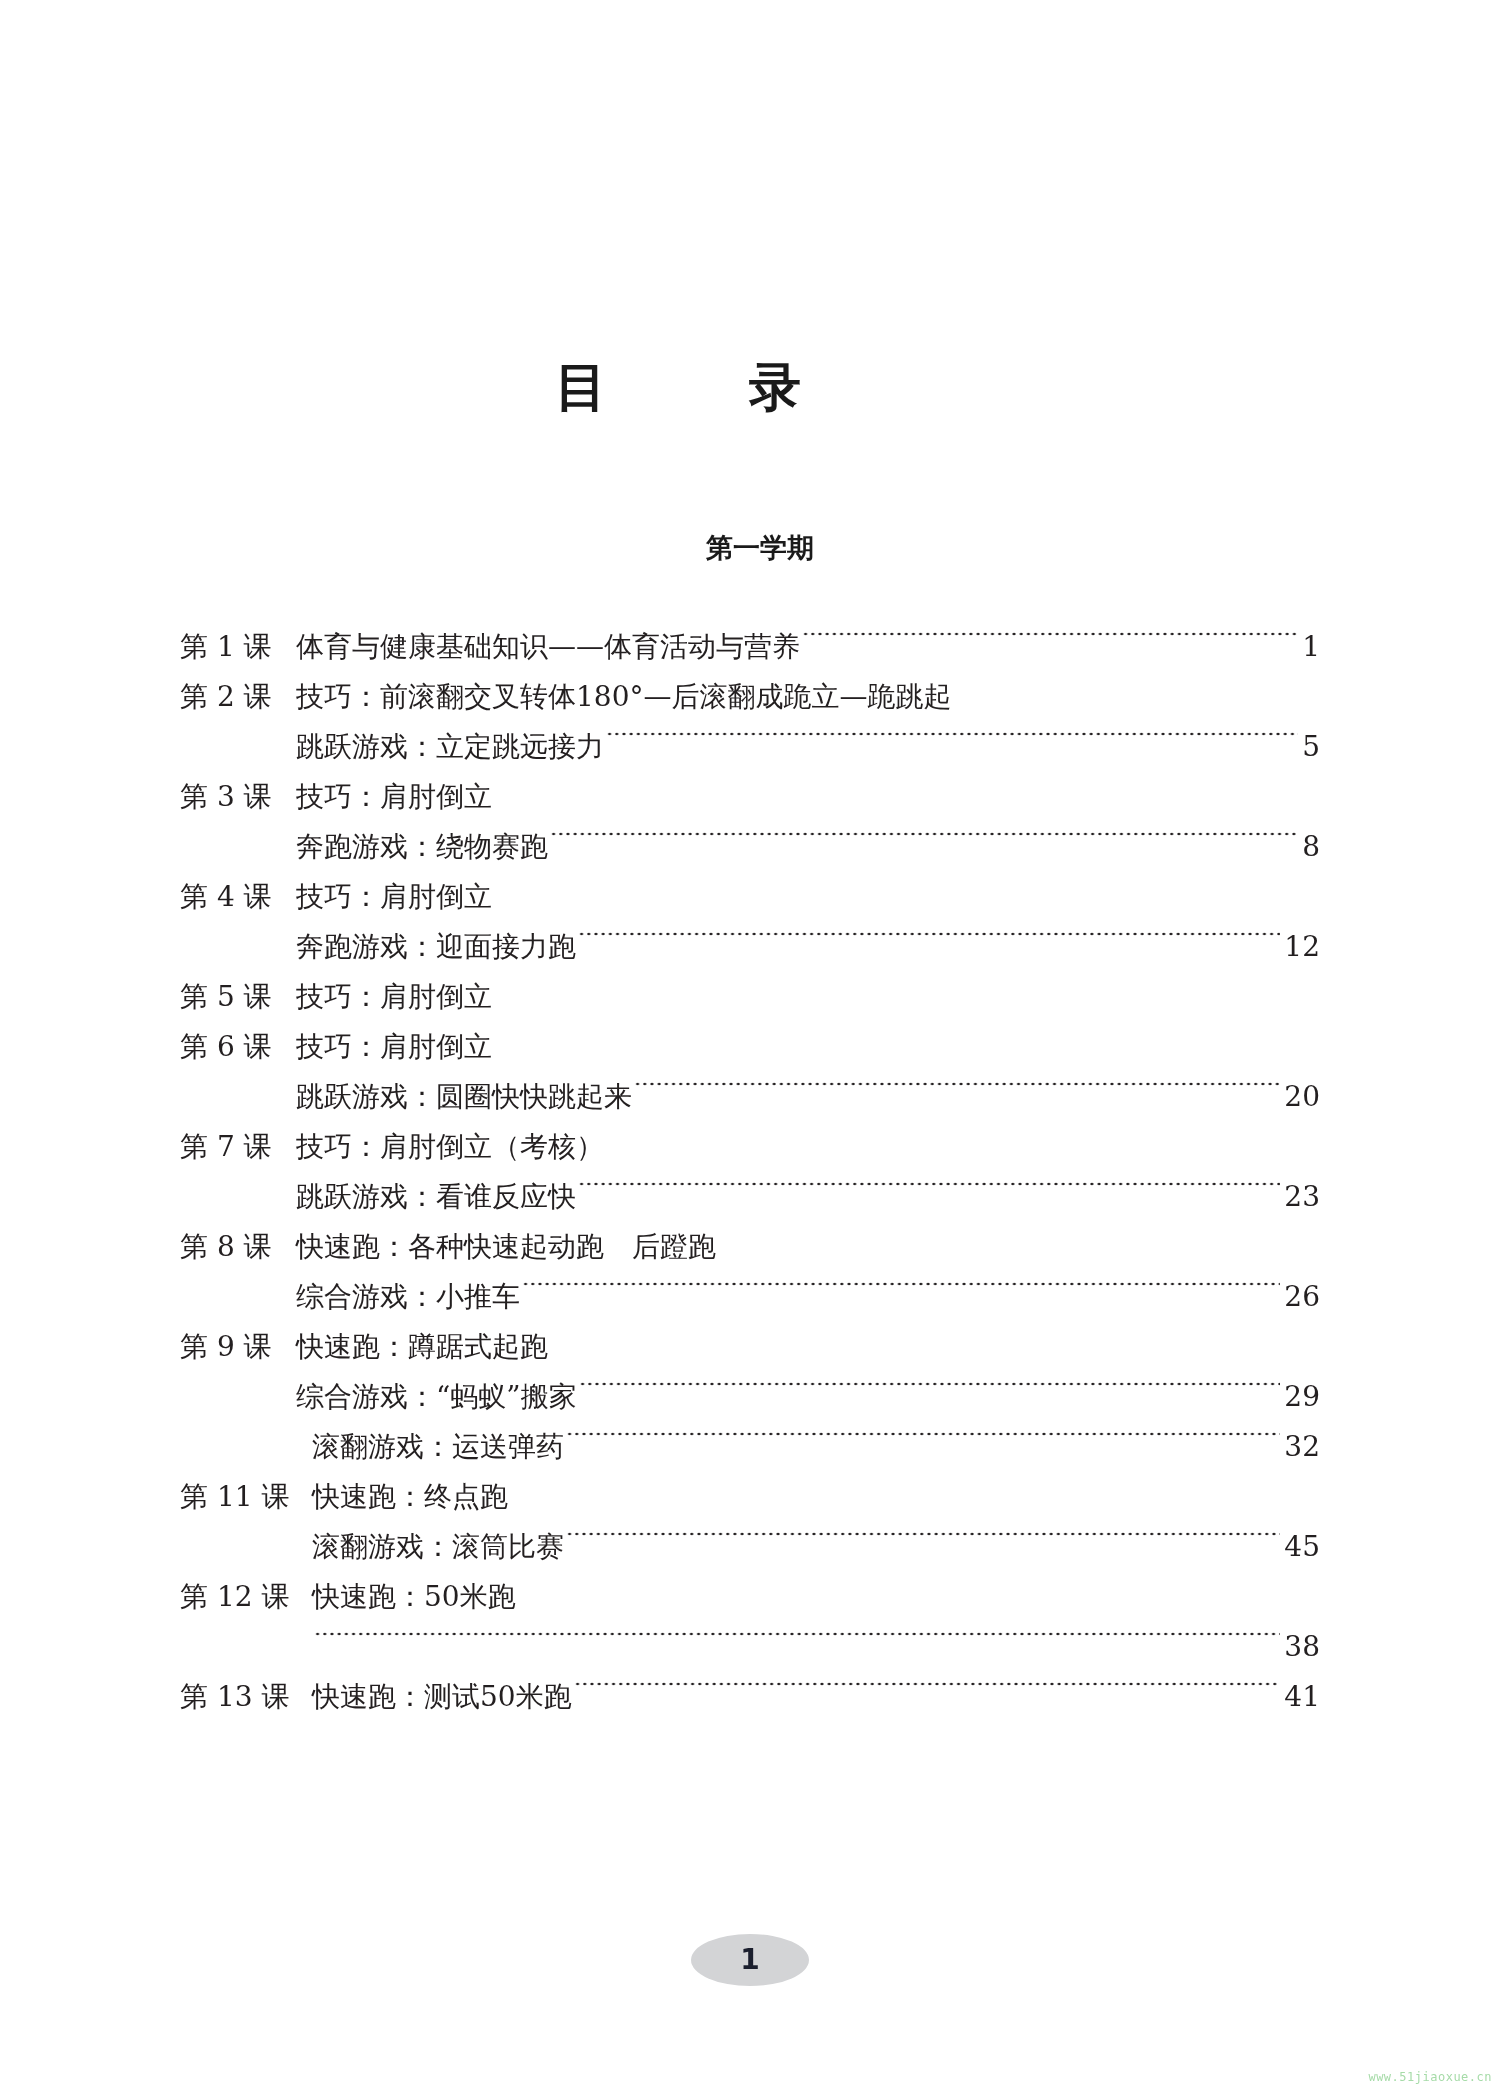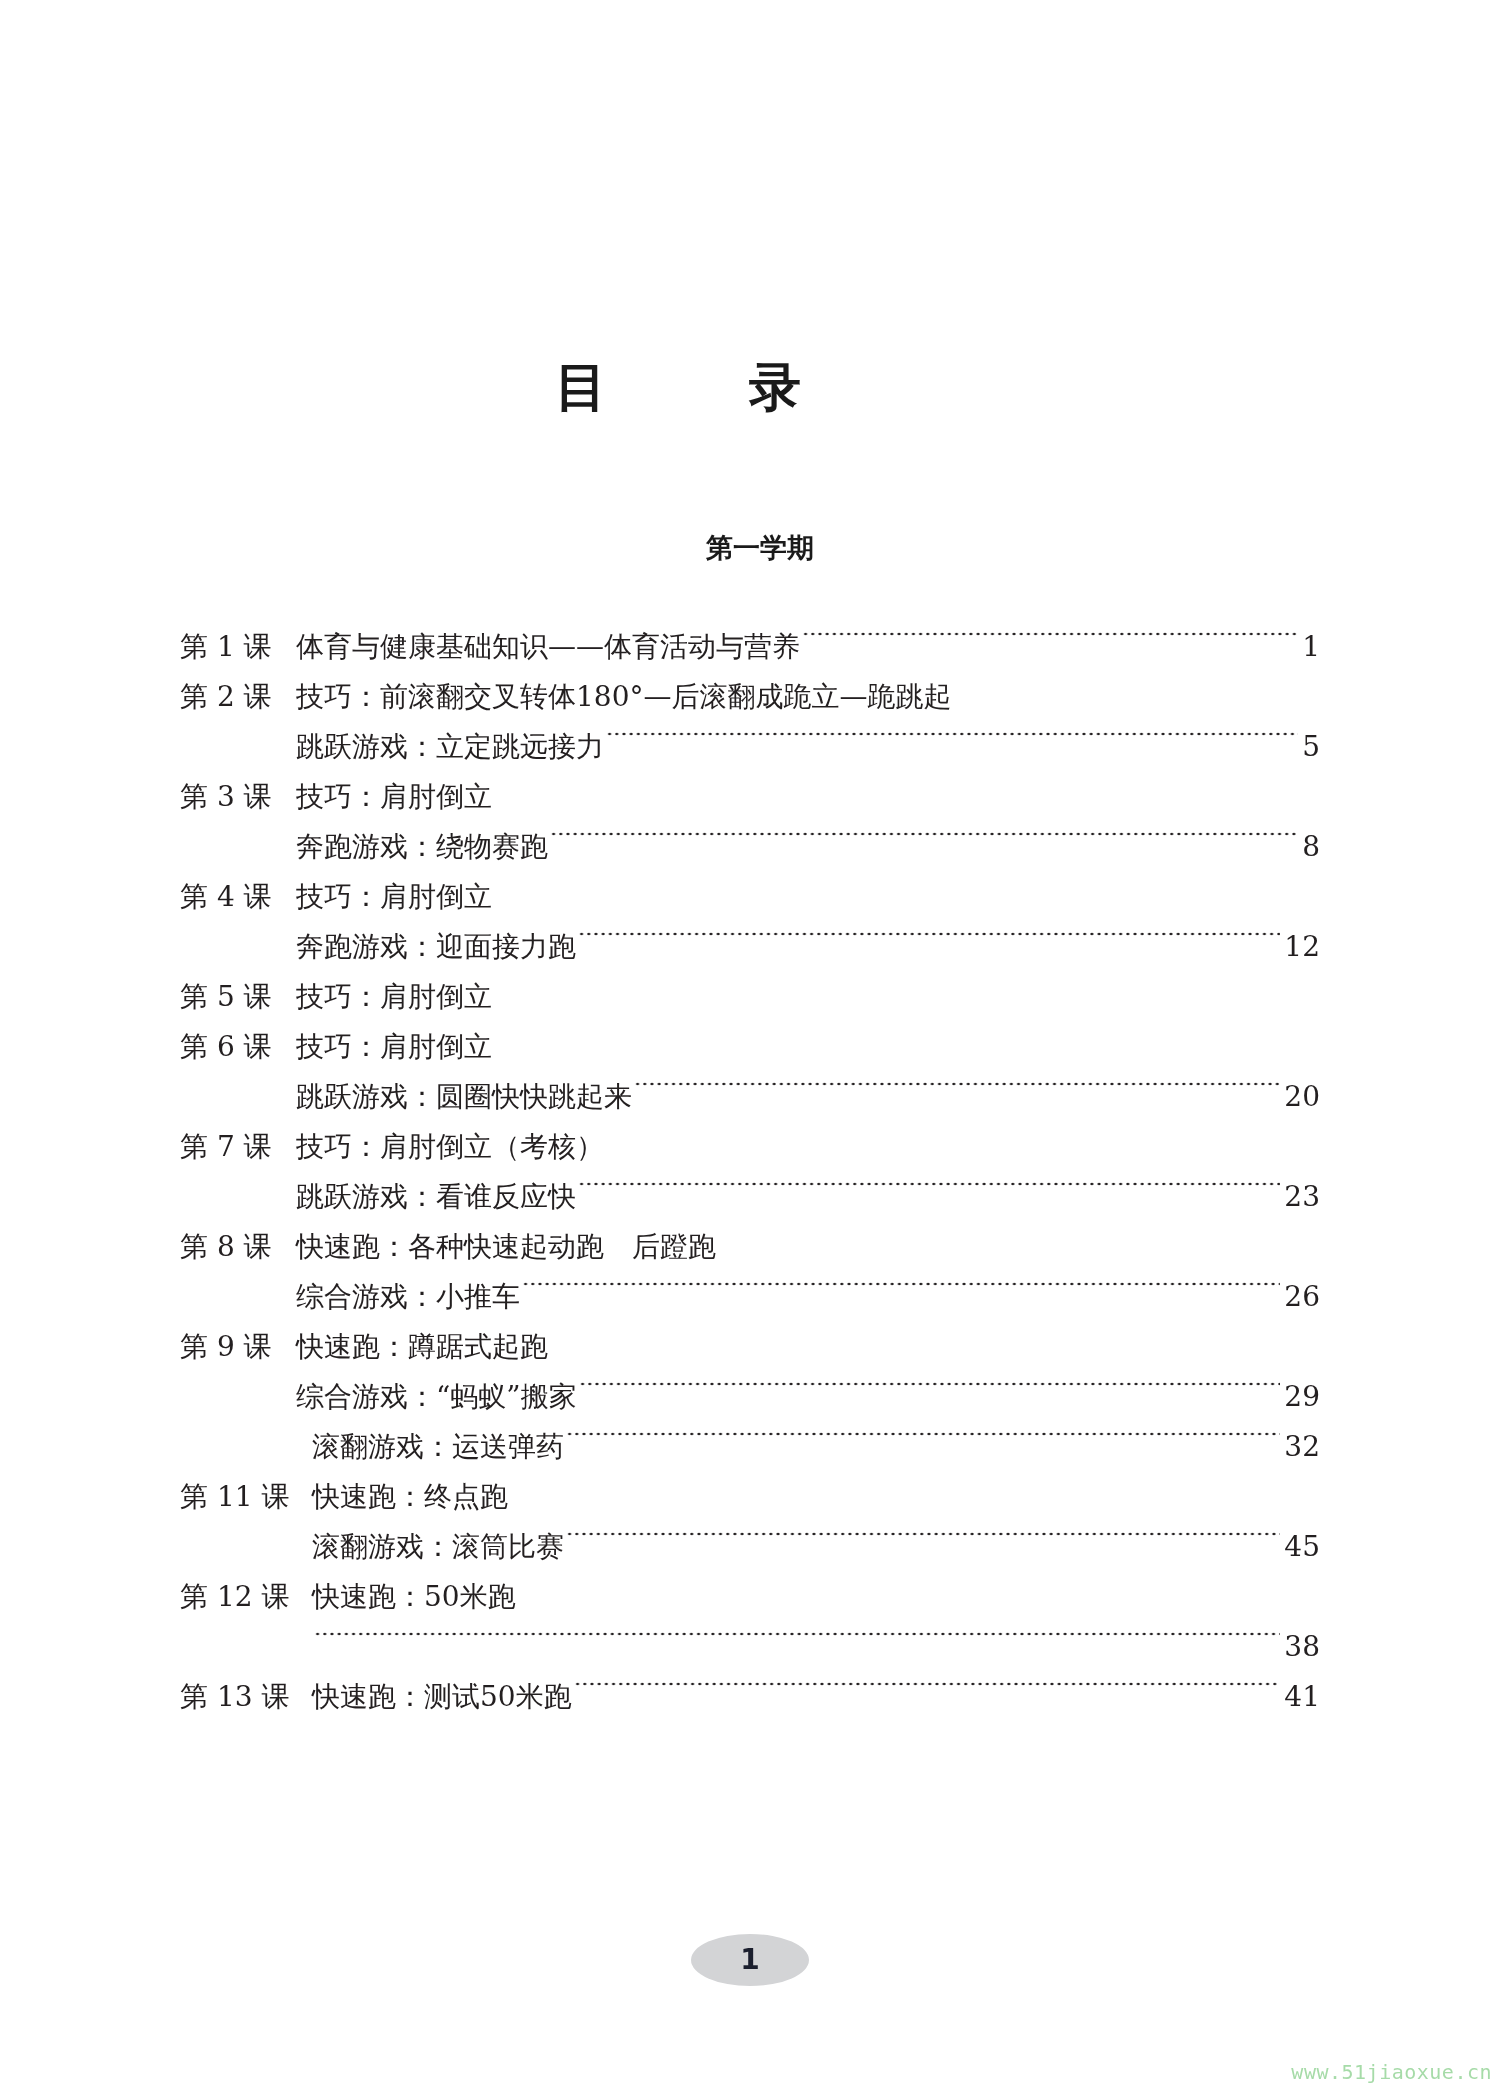--- a/index.html
+++ b/index.html
@@ -99,21 +99,21 @@
       font-family: "DejaVu Sans", "Liberation Sans", sans-serif;
       font-weight: bold;
       font-size: 28px;
       color: #1b1f2e;
     }
     .watermark {
       position: absolute;
       right: 12px;
       bottom: 10px;
       font-family: "DejaVu Sans Mono", "Liberation Mono", monospace;
-      font-size: 20px;
+      font-size: 12px;
       color: #a6dba8;
       letter-spacing: 0.5px;
     }
   </style>
 </head>
 <body>
 
 <div class="page-title">目 录</div>
 <div class="term-heading">第一学期</div>
 

